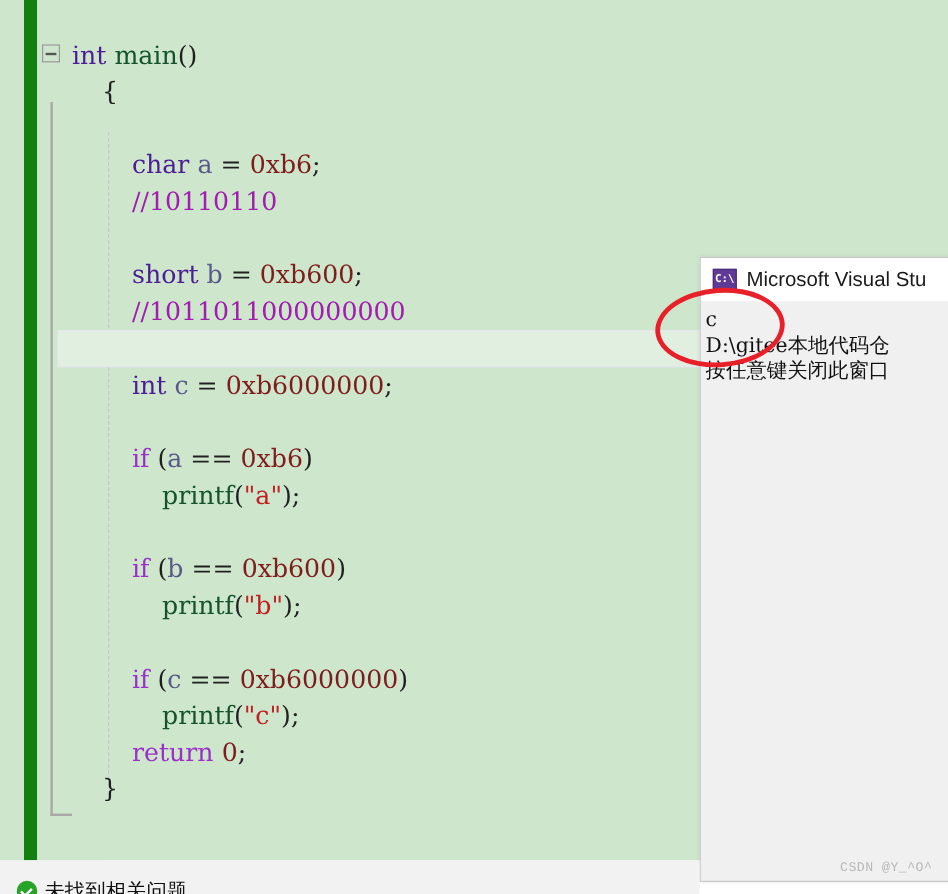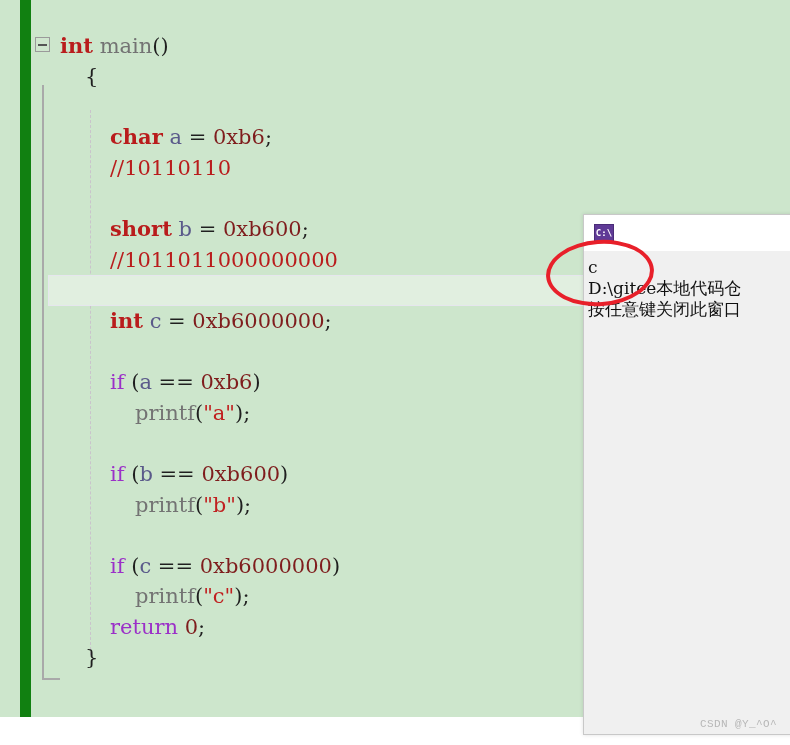--- a/index.html
+++ b/index.html
@@ -71,26 +71,26 @@
     border-top: 1px solid #e6e6ee;
     border-bottom: 1px solid #e6e6ee;
     border-left: 1px solid #e6e6ee;
     box-sizing: border-box;
     margin-left: 17px;
     padding-left: 12px;
     width: 742px;
   }
 
   
-  .kw   { color: #b91c1c; font-weight: bold; }
+  .kw   { color: #4c1d95; }
   .ctl  { color: #9b30c8; }
   .id   { color: #5a5a8a; }
-  .fn   { color: #737373; }
+  .fn   { color: #14532d; }
   .num  { color: #7f1d1d; }
-  .cmt  { color: #b91c1c; }
+  .cmt  { color: #a21caf; }
   .str  { color: #c02020; }
   .pun  { color: #1f1f1f; }
 
   
   .collapse {
     position: absolute;
     left: 4px; top: 6px;
     width: 15px; height: 15px;
     border: 1px solid #9a9a9a;
     background: #cfe6ce;
@@ -266,26 +266,31 @@
     <div class="indent-guide"></div>
 
     <div id="code"><div class="line"><span style="margin-left: 0px;"></span></div><div class="line"><div class="collapse"></div><span style="margin-left: 0px;"><span class="kw">int</span><span class="pun"> </span><span class="fn">main</span><span class="pun">()</span></span></div><div class="line"><span style="margin-left: 25px;"><span class="pun">{</span></span></div><div class="line"><span style="margin-left: 25px;"></span></div><div class="line"><span style="margin-left: 50px;"><span class="kw">char</span><span class="pun"> </span><span class="id">a</span><span class="pun"> = </span><span class="num">0xb6</span><span class="pun">;</span></span></div><div class="line"><span style="margin-left: 50px;"><span class="cmt">//10110110</span></span></div><div class="line"><span style="margin-left: 0px;"></span></div><div class="line"><span style="margin-left: 50px;"><span class="kw">short</span><span class="pun"> </span><span class="id">b</span><span class="pun"> = </span><span class="num">0xb600</span><span class="pun">;</span></span></div><div class="line"><span style="margin-left: 50px;"><span class="cmt">//1011011000000000</span></span></div><div class="line cur"><span style="margin-left: 0px;"></span></div><div class="line"><span style="margin-left: 50px;"><span class="kw">int</span><span class="pun"> </span><span class="id">c</span><span class="pun"> = </span><span class="num">0xb6000000</span><span class="pun">;</span></span></div><div class="line"><span style="margin-left: 0px;"></span></div><div class="line"><span style="margin-left: 50px;"><span class="ctl">if</span><span class="pun"> (</span><span class="id">a</span><span class="pun"> == </span><span class="num">0xb6</span><span class="pun">)</span></span></div><div class="line"><span style="margin-left: 75px;"><span class="fn">printf</span><span class="pun">(</span><span class="str">"a"</span><span class="pun">);</span></span></div><div class="line"><span style="margin-left: 0px;"></span></div><div class="line"><span style="margin-left: 50px;"><span class="ctl">if</span><span class="pun"> (</span><span class="id">b</span><span class="pun"> == </span><span class="num">0xb600</span><span class="pun">)</span></span></div><div class="line"><span style="margin-left: 75px;"><span class="fn">printf</span><span class="pun">(</span><span class="str">"b"</span><span class="pun">);</span></span></div><div class="line"><span style="margin-left: 0px;"></span></div><div class="line"><span style="margin-left: 50px;"><span class="ctl">if</span><span class="pun"> (</span><span class="id">c</span><span class="pun"> == </span><span class="num">0xb6000000</span><span class="pun">)</span></span></div><div class="line"><span style="margin-left: 75px;"><span class="fn">printf</span><span class="pun">(</span><span class="str">"c"</span><span class="pun">);</span></span></div><div class="line"><span style="margin-left: 50px;"><span class="ctl">return</span><span class="pun"> </span><span class="num">0</span><span class="pun">;</span></span></div><div class="line"><span style="margin-left: 25px;"><span class="pun">}</span></span></div></div>
   </div>
 
   <div id="console">
     <div id="console-title">
       <div class="cmd-icon">
         <span>C:\</span>
       </div>
+      <div id="console-title-text">Microsoft Visual Stu</div>
     </div>
     <div id="console-body">
         <div>c</div>
         <div>D:\gitee本地代码仓</div>
         <div>按任意键关闭此窗口</div>
       </div>
   </div>
 
   <div id="ellipse"></div>
 
+  <div id="bottom-bar">
+    <div class="dot"></div>
+    <div id="bottom-text">未找到相关问题</div>
+  </div>
 
   <div id="watermark">CSDN @Y_^O^</div>
 
 </div>
 
 </body></html>

